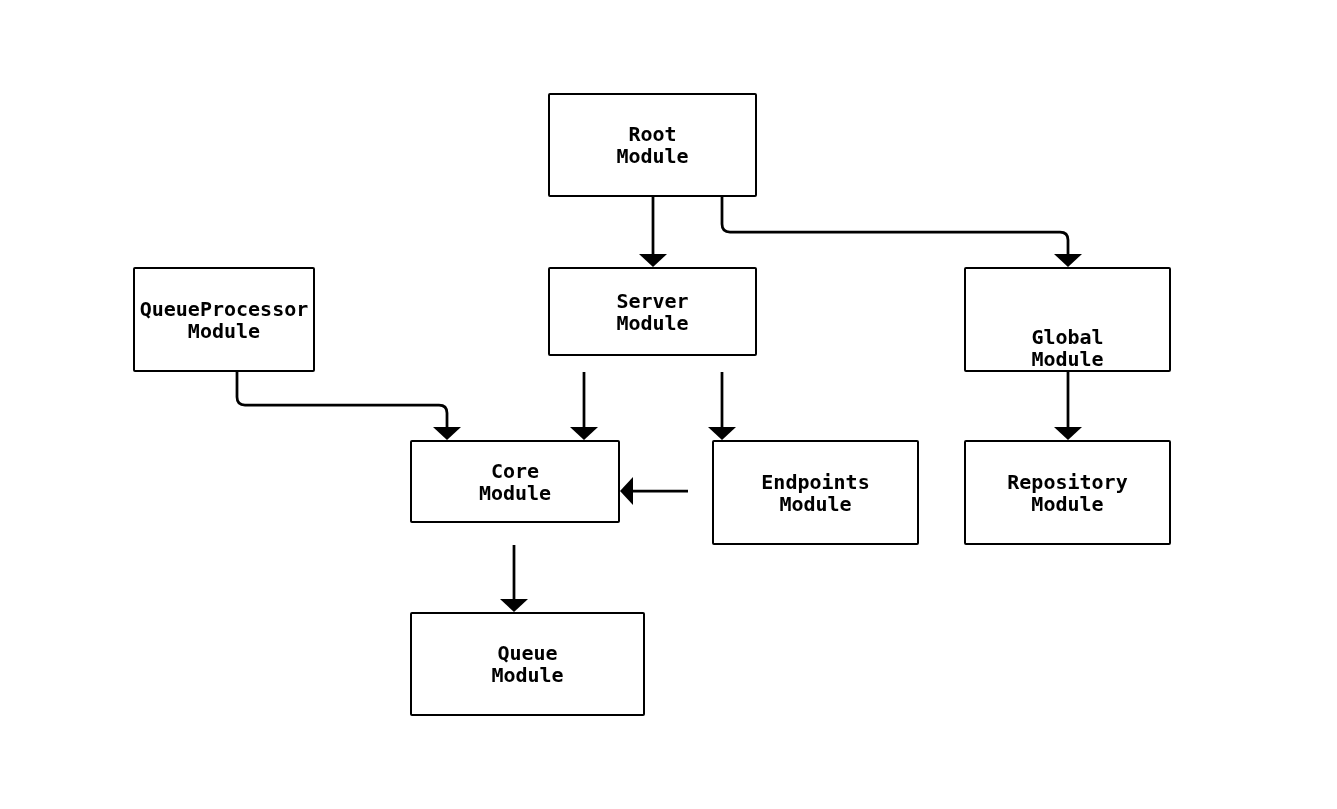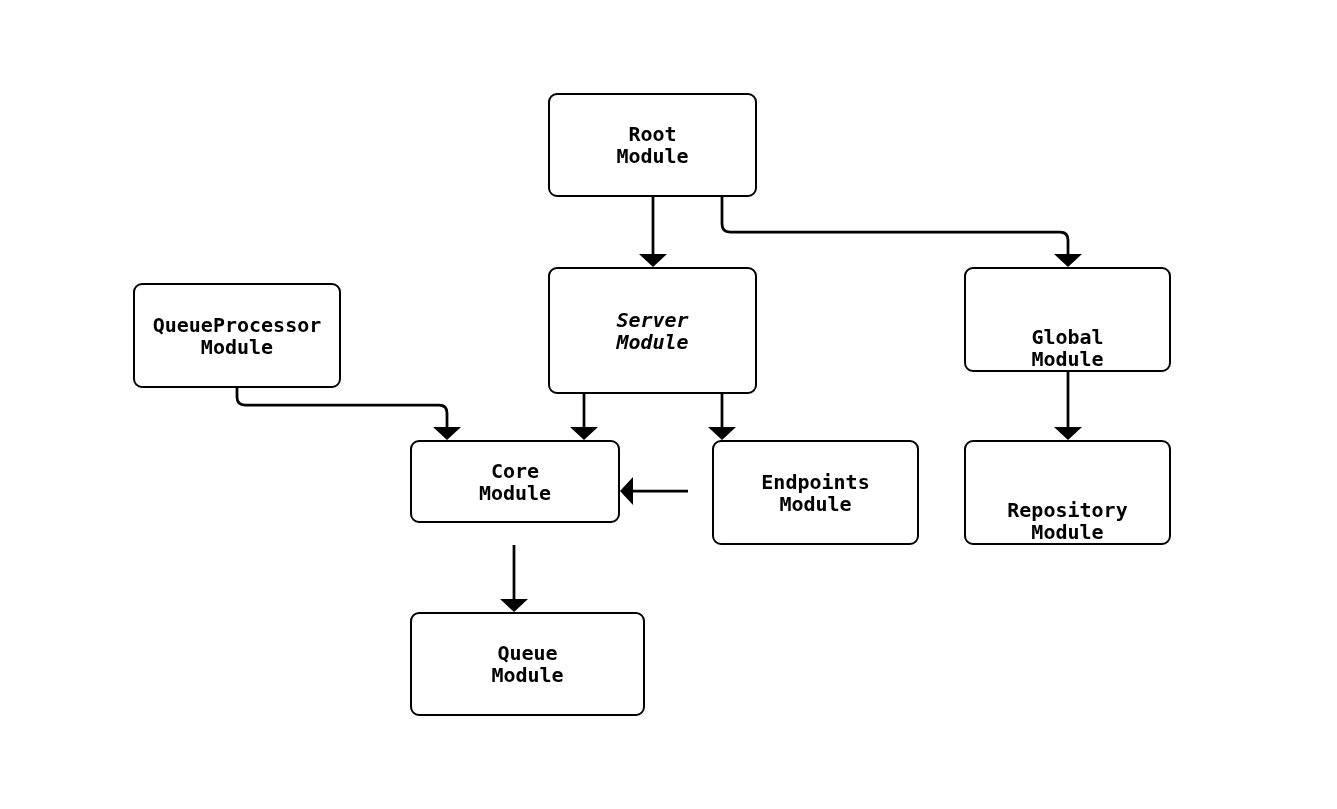--- a/index.html
+++ b/index.html
@@ -26,21 +26,21 @@
     position: absolute;
     left: 0;
     top: 0;
     width: 1337px;
     height: 809px;
   }
   .node {
     position: absolute;
     box-sizing: border-box;
     border: 2.75px solid var(--line, #000000);
-    border-radius: 9px;
+    border-radius: 2px;
     background: var(--node-fill, #ffffff);
     display: flex;
     align-items: center;
     justify-content: center;
     text-align: center;
   }
   .node-label {
     white-space: pre-line;
     font-weight: bold;
     font-size: 20px;
@@ -68,41 +68,41 @@
       <path d="M 1068 372 L 1068 427" fill="none" stroke="#000000" stroke-width="2.75"></path>
       <polygon points="1068,440 1054,427 1082,427" fill="#000000"></polygon>
       <path d="M 514 545 L 514 599" fill="none" stroke="#000000" stroke-width="2.75"></path>
       <polygon points="514,612 500,599 528,599" fill="#000000"></polygon>
     </svg>
   <div id="node-layer">
       <div class="node" style="left: 548px; top: 93px; width: 209px; height: 104px;">
         <span class="node-label">Root
 Module</span>
       </div>
-      <div class="node" style="left: 133px; top: 267px; width: 208px; height: 105px; margin-top: 16px;">
+      <div class="node" style="left: 133px; top: 267px; width: 182px; height: 105px;">
         <span class="node-label">QueueProcessor
 Module</span>
       </div>
-      <div class="node" style="left: 548px; top: 267px; width: 209px; height: 127px; font-style: italic;">
+      <div class="node" style="left: 548px; top: 267px; width: 209px; height: 89px;">
         <span class="node-label">Server
 Module</span>
       </div>
       <div class="node" style="left: 964px; top: 267px; width: 207px; height: 105px; align-items: flex-end;">
         <span class="node-label">Global
 Module</span>
       </div>
       <div class="node" style="left: 410px; top: 440px; width: 210px; height: 83px;">
         <span class="node-label">Core
 Module</span>
       </div>
       <div class="node" style="left: 688px; top: 440px; width: 207px; height: 105px; margin-left: 24px;">
         <span class="node-label">Endpoints
 Module</span>
       </div>
-      <div class="node" style="left: 964px; top: 440px; width: 207px; height: 105px; align-items: flex-end;">
+      <div class="node" style="left: 964px; top: 440px; width: 207px; height: 105px;">
         <span class="node-label">Repository
 Module</span>
       </div>
       <div class="node" style="left: 410px; top: 612px; width: 235px; height: 104px;">
         <span class="node-label">Queue
 Module</span>
       </div>
     </div>
 </div>
 

